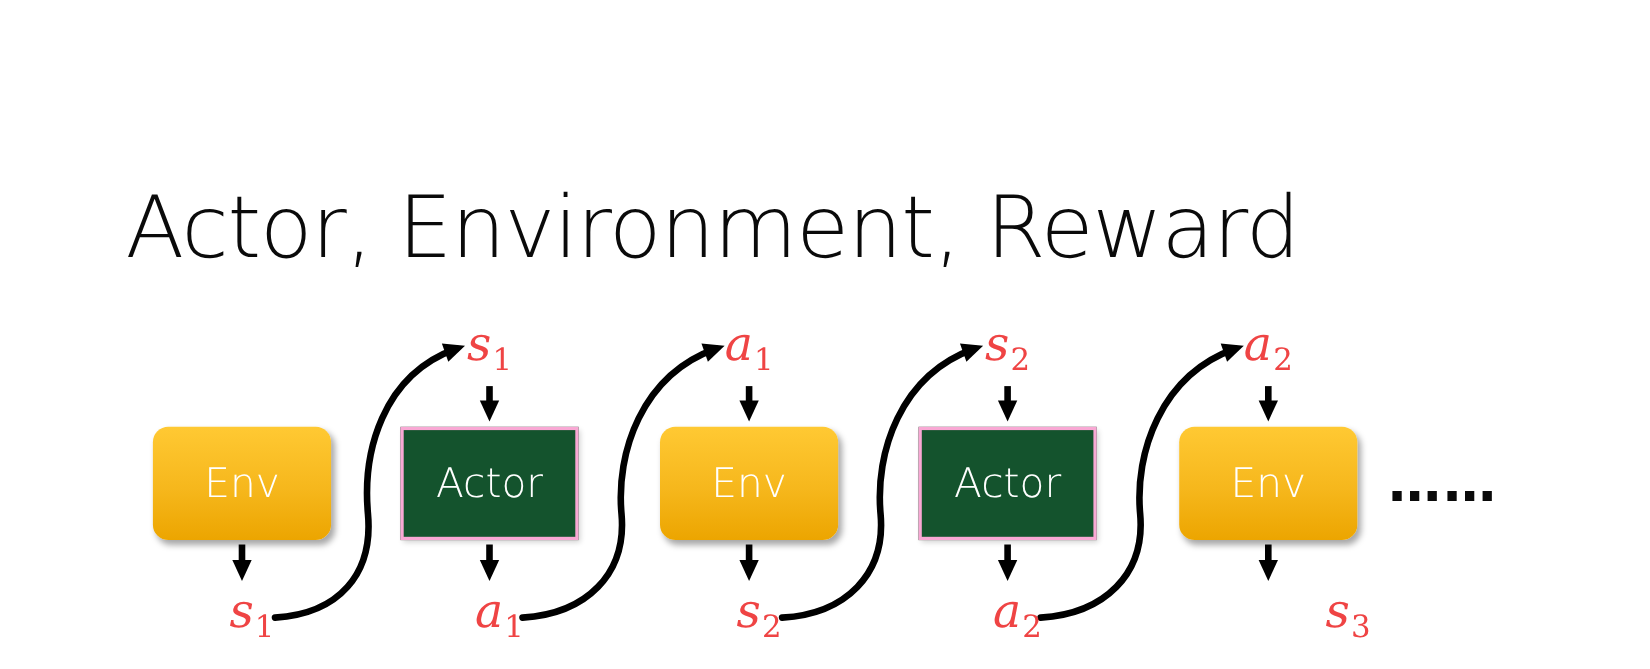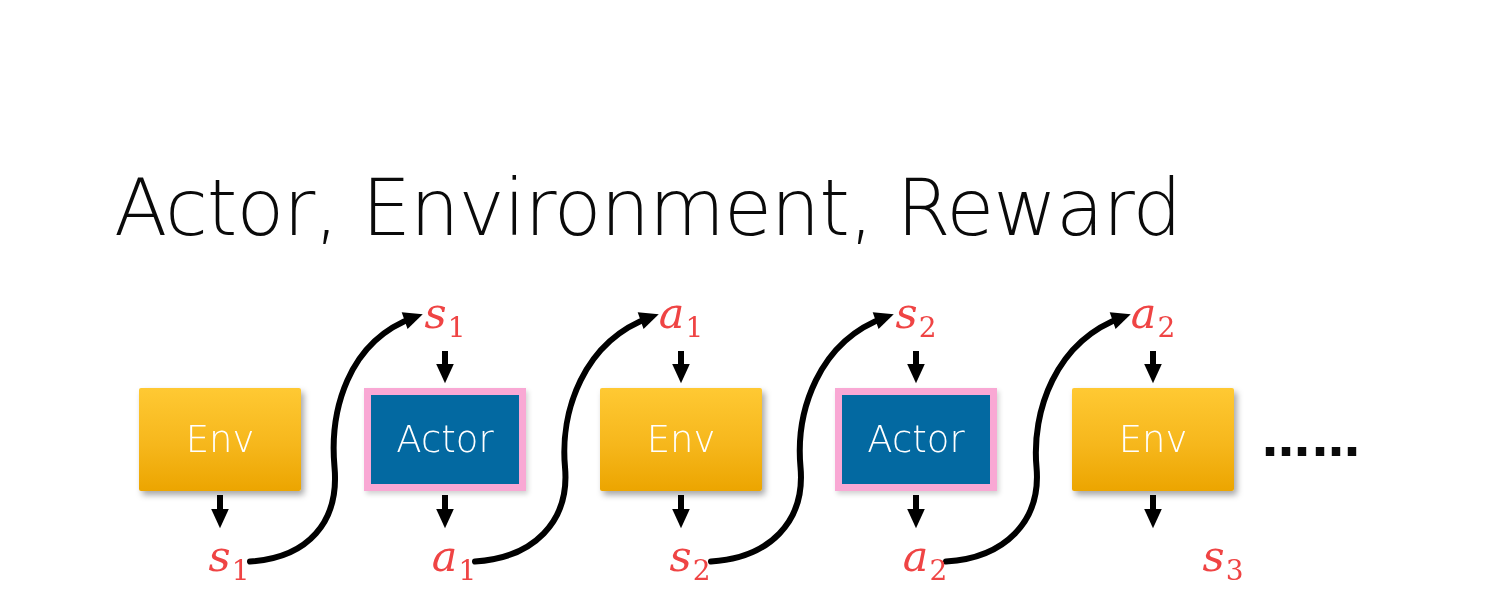--- a/index.html
+++ b/index.html
@@ -18,42 +18,42 @@
   .box {
     position:absolute; top:388px; width:162px; height:103px;
     box-sizing:border-box;
     display:flex; align-items:center; justify-content:center;
     font-family:"DejaVu Sans","Liberation Sans",sans-serif;
     font-weight:300; font-size:37px; color:#ffffff;
   }
   .box.env {
     background:linear-gradient(180deg,#ffc933 0%,#f6b71c 55%,#eca500 100%);
     box-shadow:3px 4px 6px rgba(0,0,0,0.35);
-    border-radius:2px;
+    border-radius:14px;
   }
   .box.actor {
-    background:#0369a1;
-    border:7px solid #f9a8d4;
+    background:#14532d;
+    border:3px solid #f9a8d4;
     box-shadow:2px 3px 5px rgba(0,0,0,0.18);
   }
   .b1 { left:139px; } .b2 { left:364px; } .b3 { left:600px; }
   .b4 { left:835px; } .b5 { left:1072px; }
 
   .mlabel {
     position:absolute; width:110px; text-align:center;
     font-family:"DejaVu Serif","Liberation Serif",serif;
     font-style:italic; font-size:43px; line-height:50px;
     color:#ef4444; white-space:nowrap;
   }
   .mlabel sub { font-style:normal; font-size:28px; vertical-align:-9px; margin-left:1px; }
   .tl { top:288px; }
   .tl1 { left:390px; } .tl2 { left:626px; } .tl3 { left:861px; } .tl4 { left:1098px; }
   .bl { top:531px; }
   .bl1 { left:174px; } .bl2 { left:399px; } .bl3 { left:635px; }
-  .bl4 { left:870px; } .bl5 { left:1168px; }
+  .bl4 { left:870px; } .bl5 { left:1136px;text-align:right; }
 
   .arrows { position:absolute; left:0; top:0; pointer-events:none; }
 
   .dots {
     position:absolute; left:1262px; top:415px;
     font-family:"DejaVu Sans","Liberation Sans",sans-serif;
     font-weight:800; font-size:48px; line-height:48px;
     letter-spacing:2px; color:#0a0a0a; white-space:nowrap;
   }
 </style>

